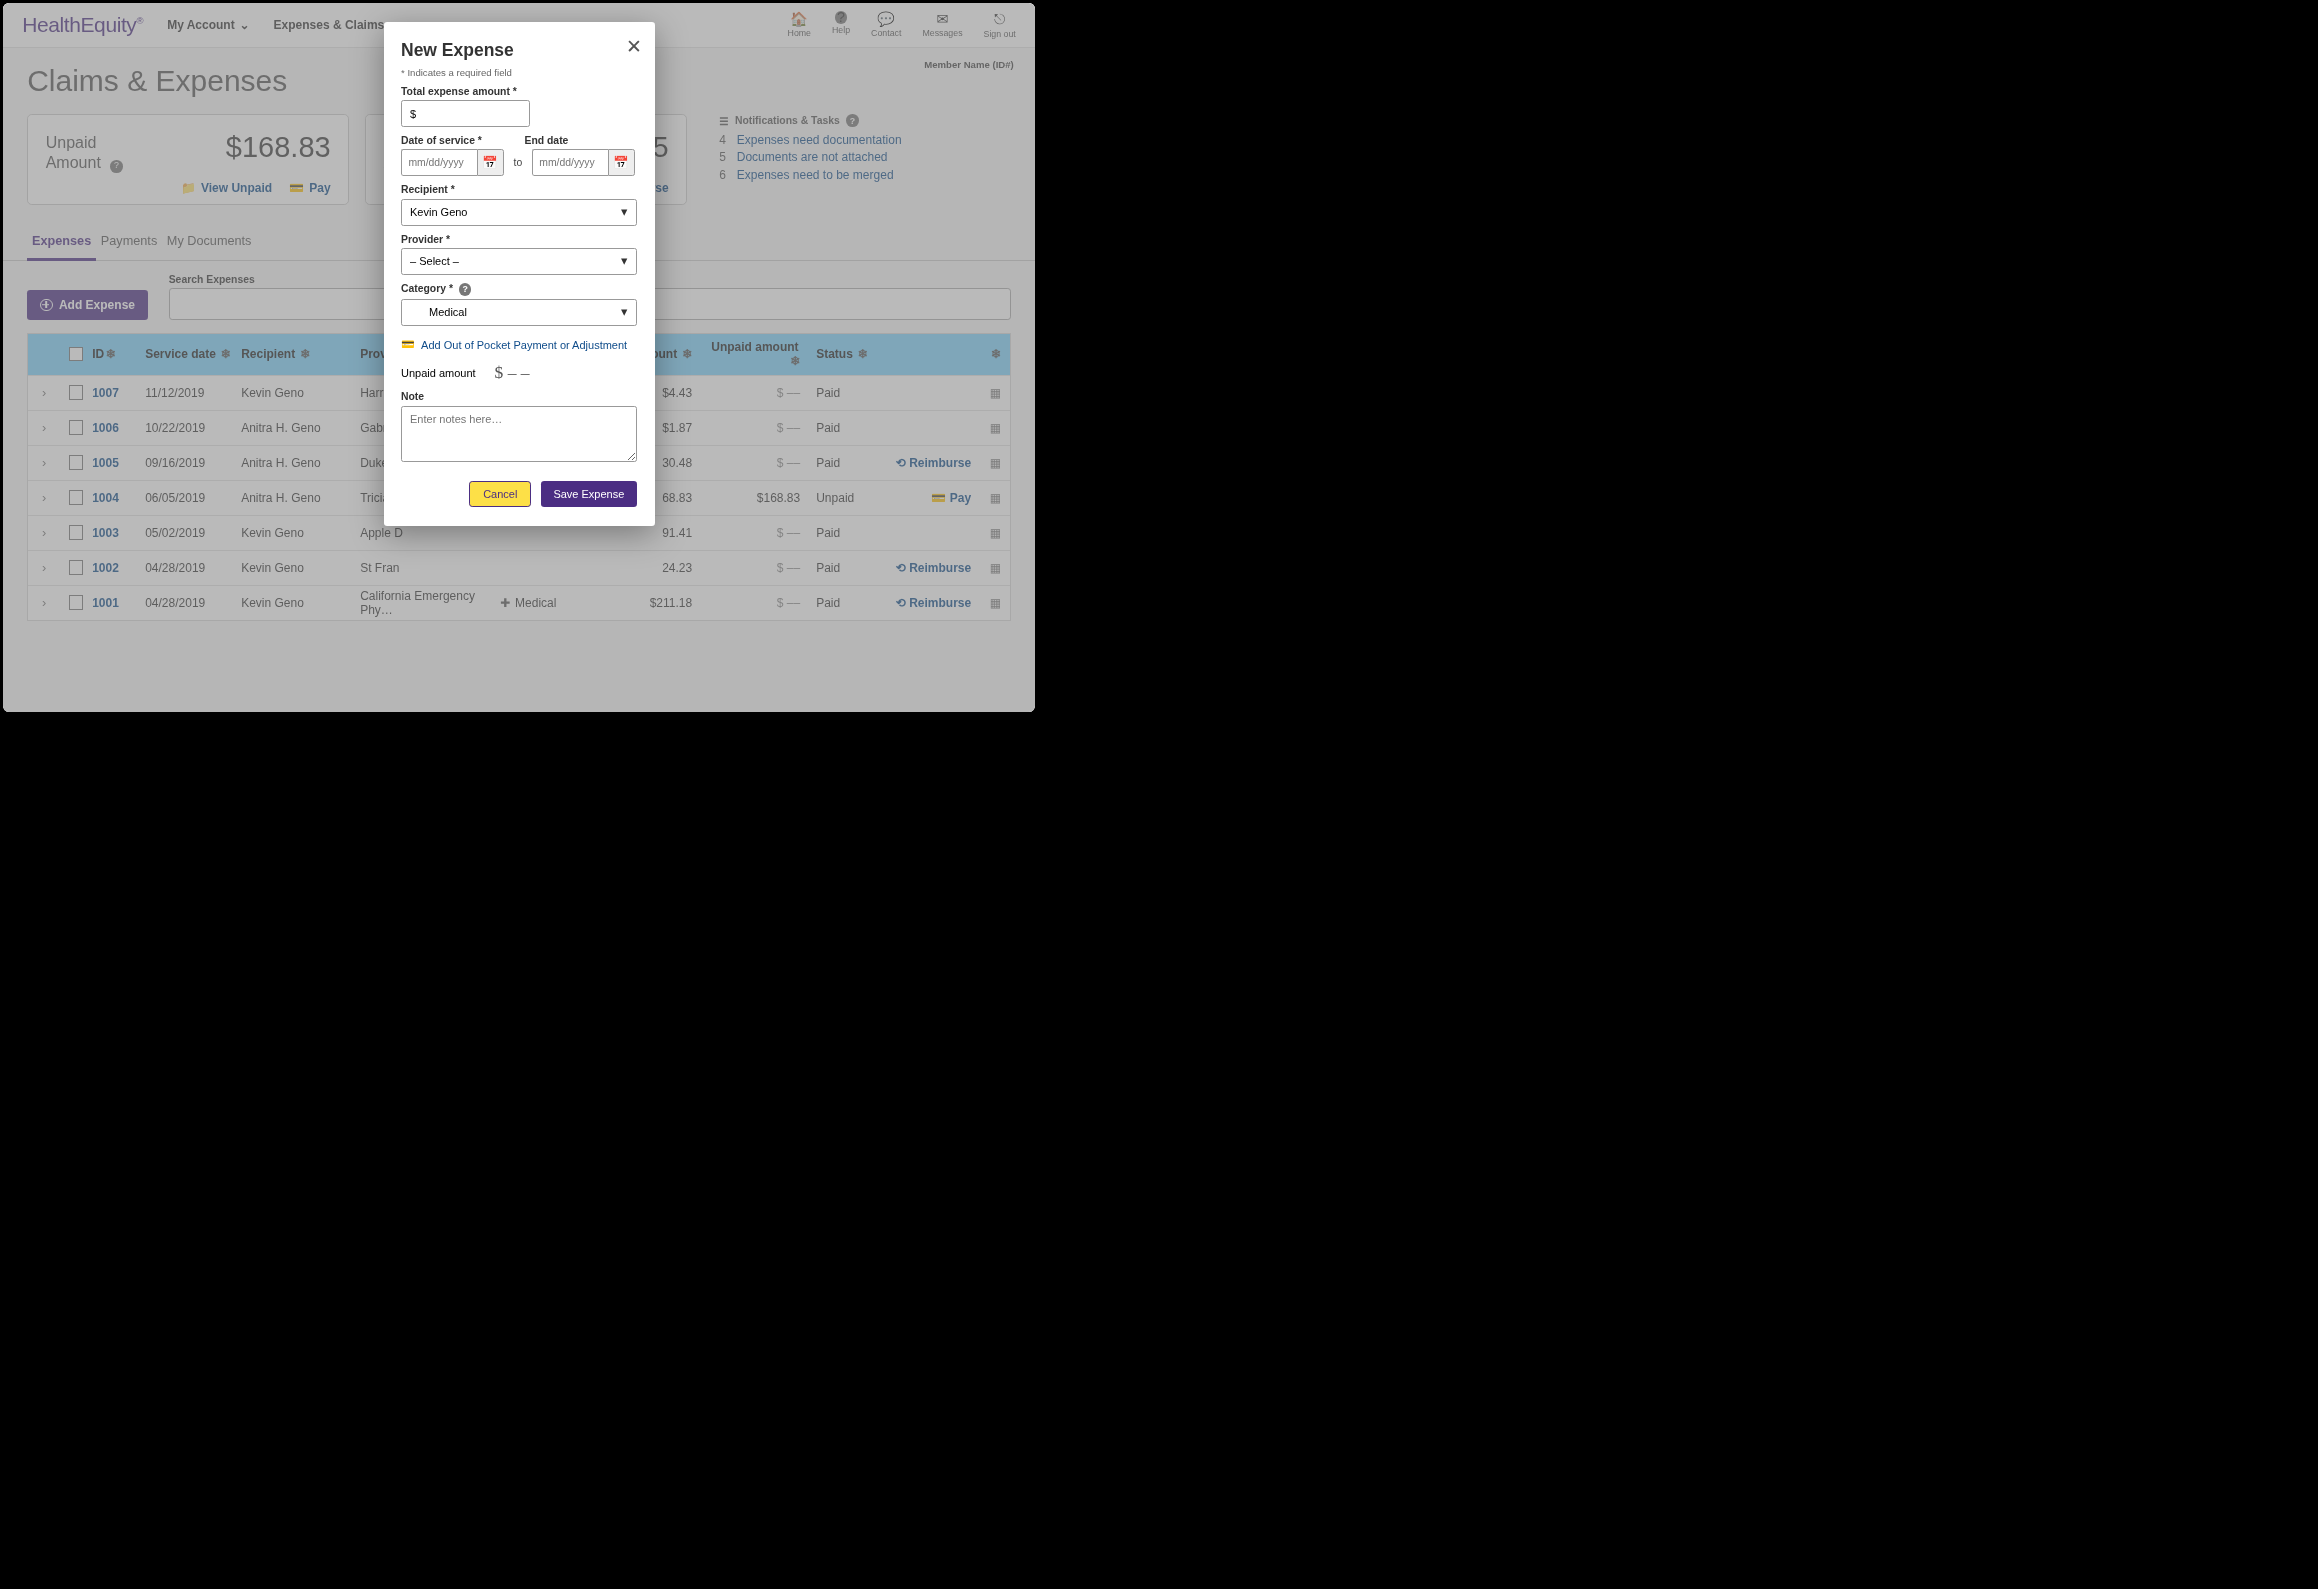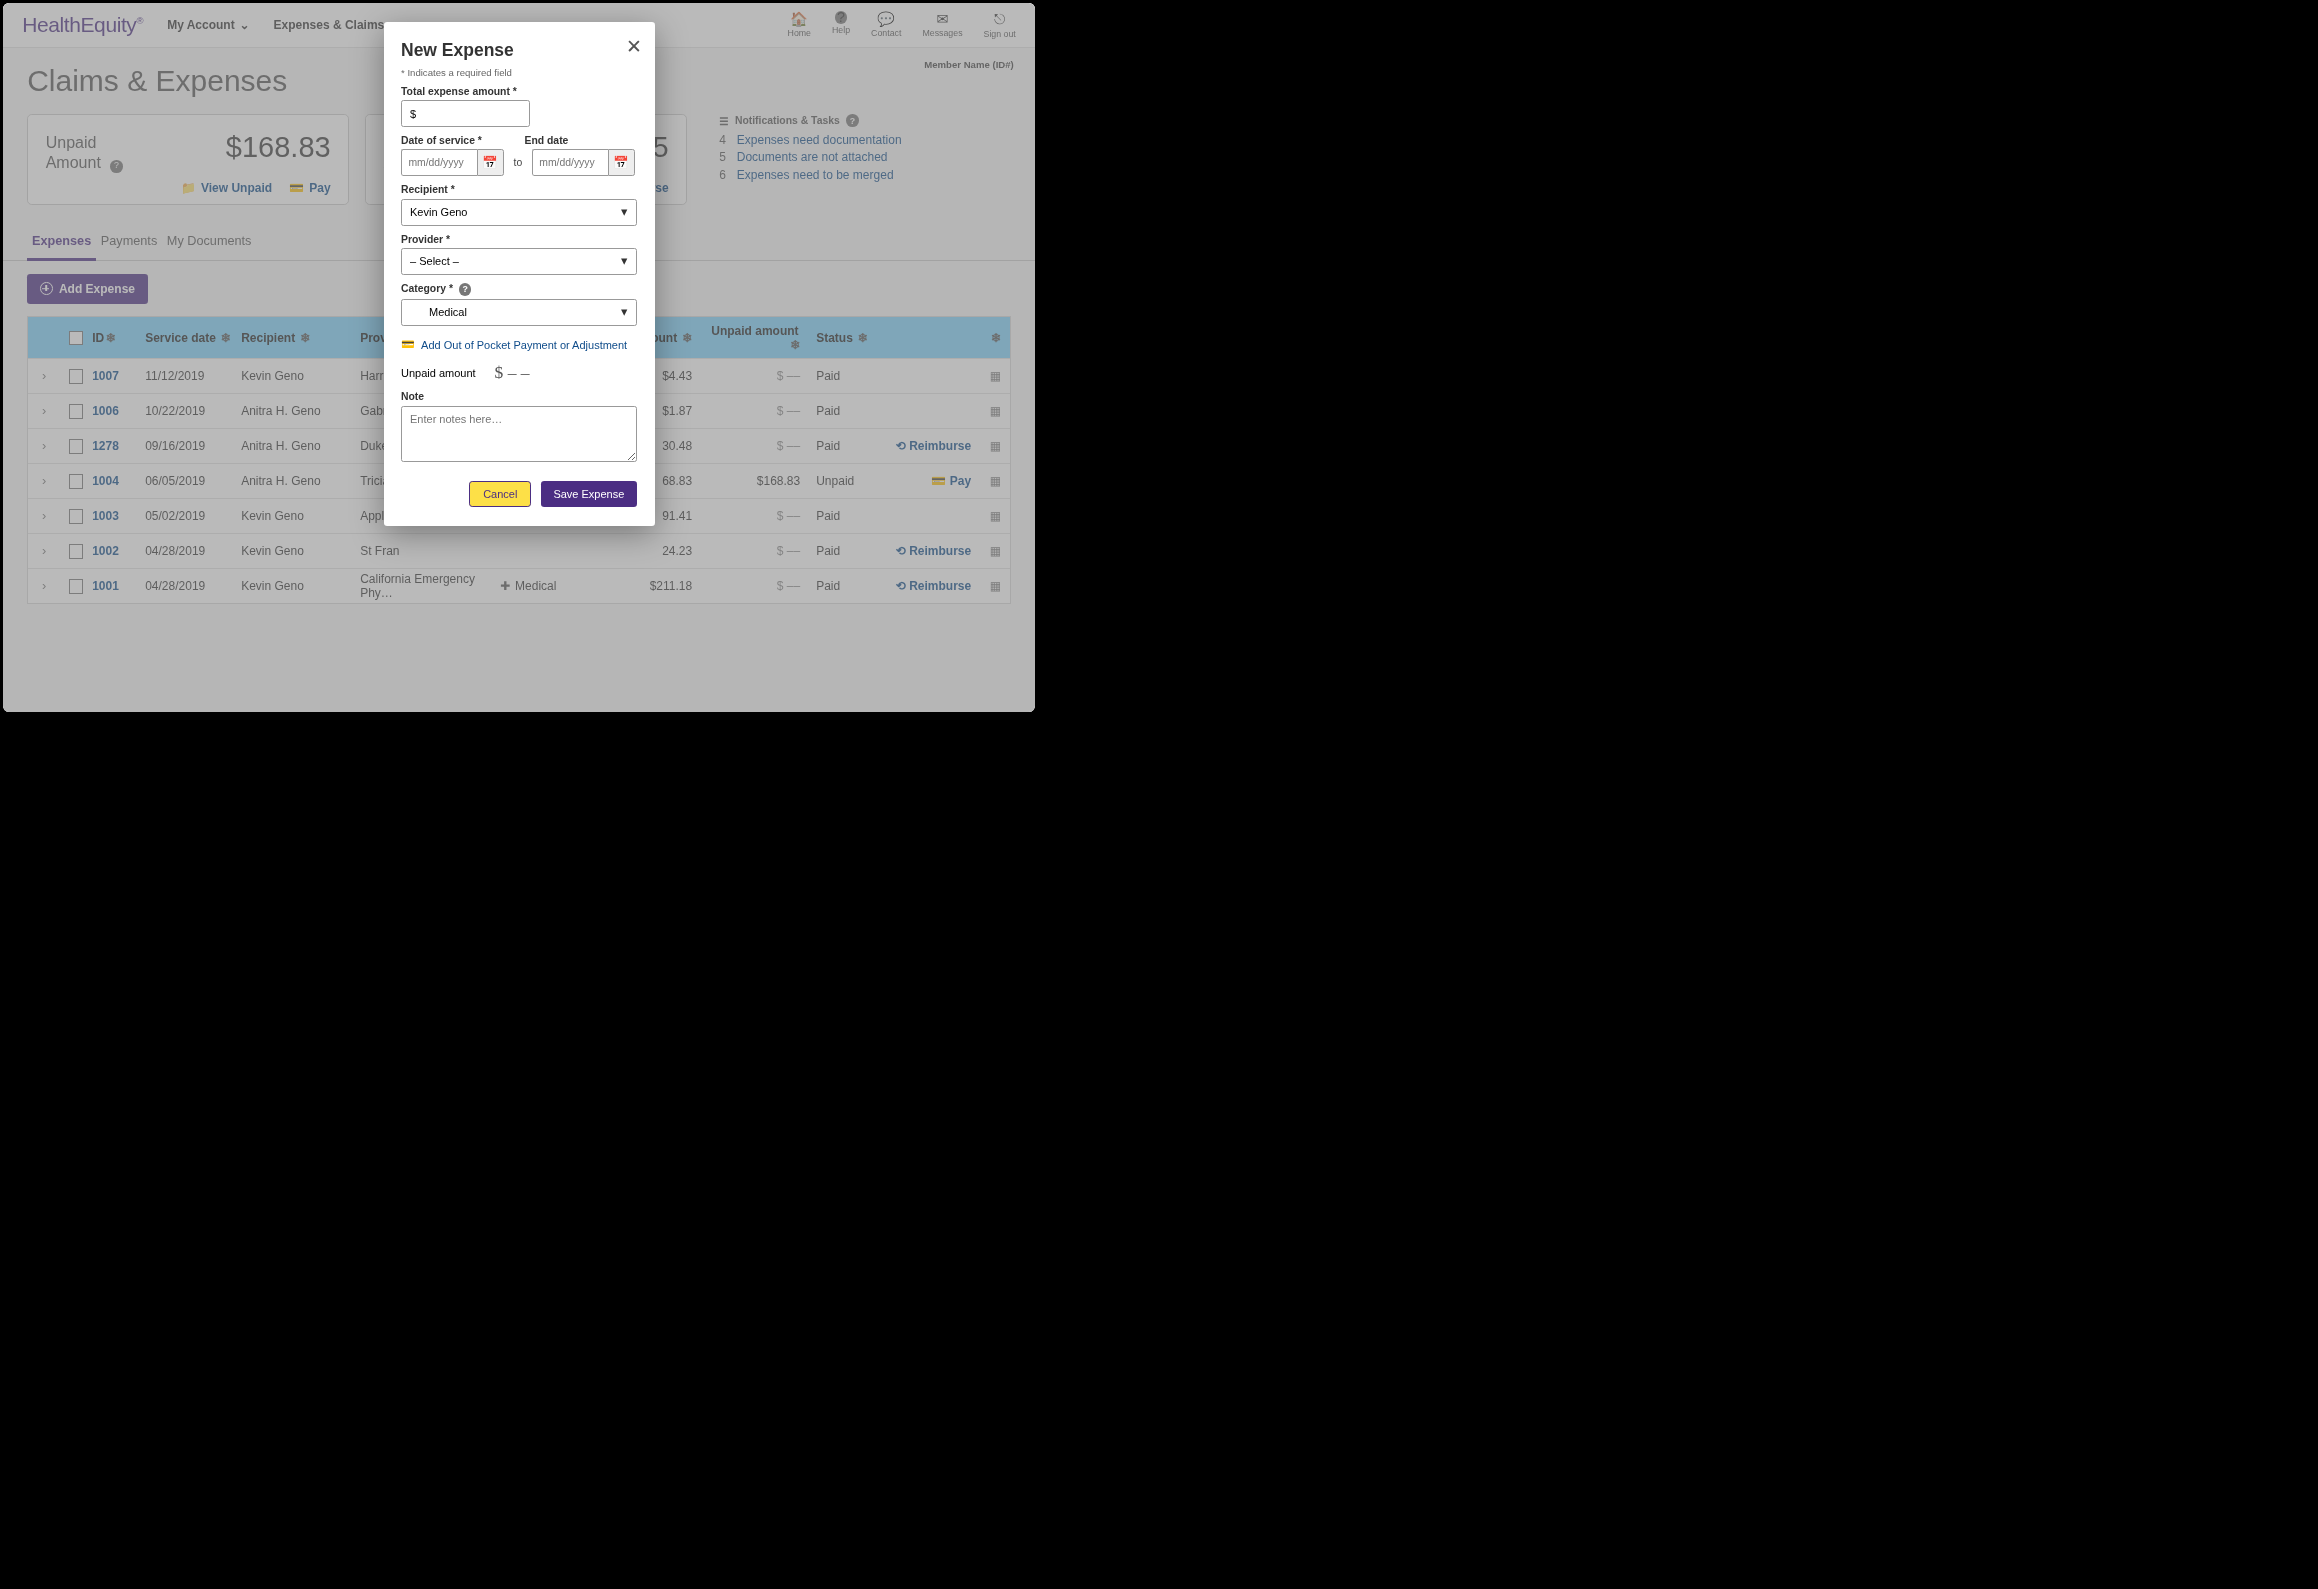--- a/index.html
+++ b/index.html
@@ -207,20 +207,24 @@
       <div class="tab active">Expenses</div>
       <div class="tab">Payments</div>
       <div class="tab">My Documents</div>
     </div>
 
     <div class="toolbar">
       <button class="addbtn">
         <span class="plus"></span>
         <span>Add Expense</span>
       </button>
+      <div class="search-wrap">
+        <label class="search-label">Search Expenses</label>
+        <input class="search-input" style="">
+      </div>
     </div>
 
     <div class="grid">
       <div class="gridhead">
         <div class="col-exp"></div>
         <div class="col-chk">
             <div class="checkbox"></div>
           </div>
         <div class="col-id"><span>ID</span><span class="snow">❄</span></div>
         <div class="col-date"><span>Service date</span><span class="snow"> ❄</span></div>
@@ -270,21 +274,21 @@
     <div class="col-act"></div>
     <div class="col-menu"><span class="archive">▦</span></div>
   </div>
           <div class="row">
     <div class="col-exp">
               <span class="chevron">›</span>
             </div>
     <div class="col-chk">
               <div class="checkbox"></div>
             </div>
-    <div class="col-id"><a>1278</a></div>
+    <div class="col-id"><a>1005</a></div>
     <div class="col-date">09/16/2019</div>
     <div class="col-rec">Anitra H. Geno</div>
     <div class="col-prov">Duke P</div>
     <div class="col-cat"></div>
     <div class="col-amt">30.48</div>
     <div class="col-unp"><span class="dash">$ ––</span></div>
     <div class="col-stat">Paid</div>
     <div class="col-act"><span class="act"><span>⟲</span> Reimburse</span></div>
     <div class="col-menu"><span class="archive">▦</span></div>
   </div>

